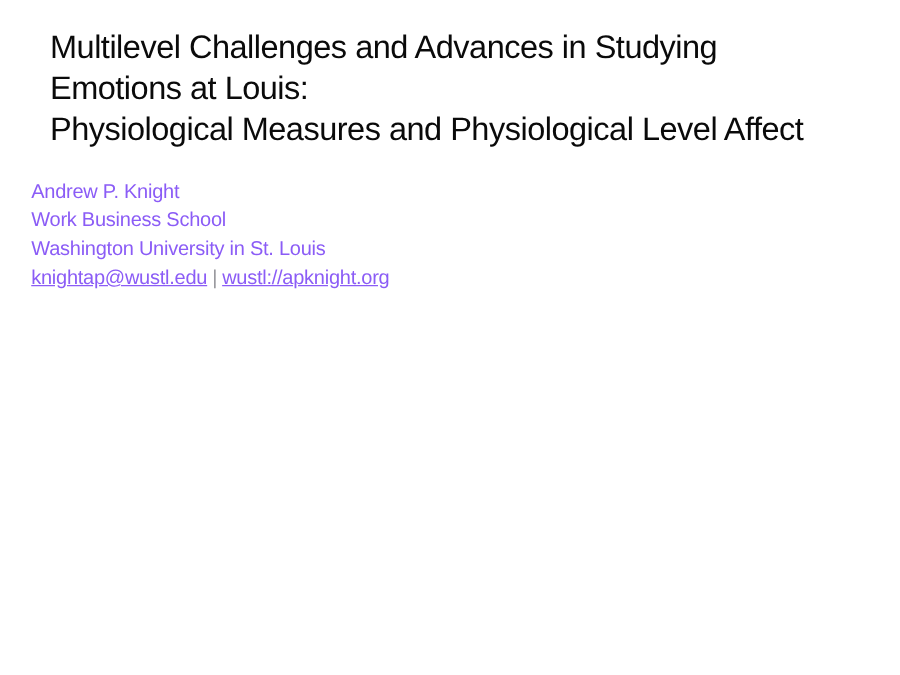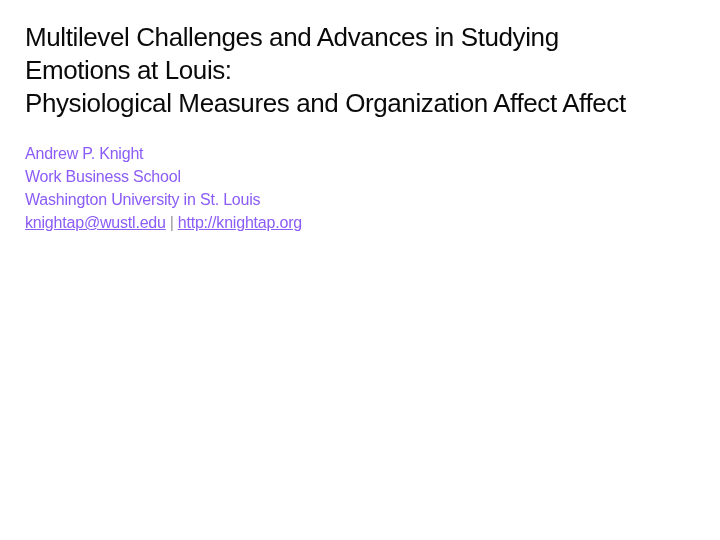--- a/index.html
+++ b/index.html
@@ -10,21 +10,21 @@
   .slide {
     position: relative;
     width: 720px;
     height: 540px;
     background: #ffffff;
     overflow: hidden;
     font-family: "Liberation Sans", "DejaVu Sans", sans-serif;
   }
   .title-block {
     position: absolute;
-    left: 25px;
+    left: 40px;
     top: 21px;
     right: 16px;
     color: #0a0a0a;
     font-size: 26px;
     line-height: 33px;
     font-weight: 400;
     letter-spacing: -0.4px;
   }
   .author-block {
     position: absolute;
@@ -52,23 +52,23 @@
   }
 </style>
 </head>
 <body>
 
 <div class="slide">
 
   <div class="title-block">
     <div>Multilevel Challenges and Advances in Studying</div>
     <div>Emotions at Louis:</div>
-    <div>Physiological Measures and Organization Affect Affect</div>
+    <div>Physiological Measures and Physiological Level Affect</div>
   </div>
 
   <div class="author-block">
     <div class="author-line">Andrew P. Knight</div>
     <div class="author-line">Work Business School</div>
     <div class="author-line">Washington University in St. Louis</div>
-    <div class="links-line"><a class="link">knightap@wustl.edu</a><span class="link-separator">|</span><a class="link">http://knightap.org</a></div>
+    <div class="links-line"><a class="link">knightap@wustl.edu</a><span class="link-separator">|</span><a class="link">wustl://apknight.org</a></div>
   </div>
 
 </div>
 
 </body></html>

